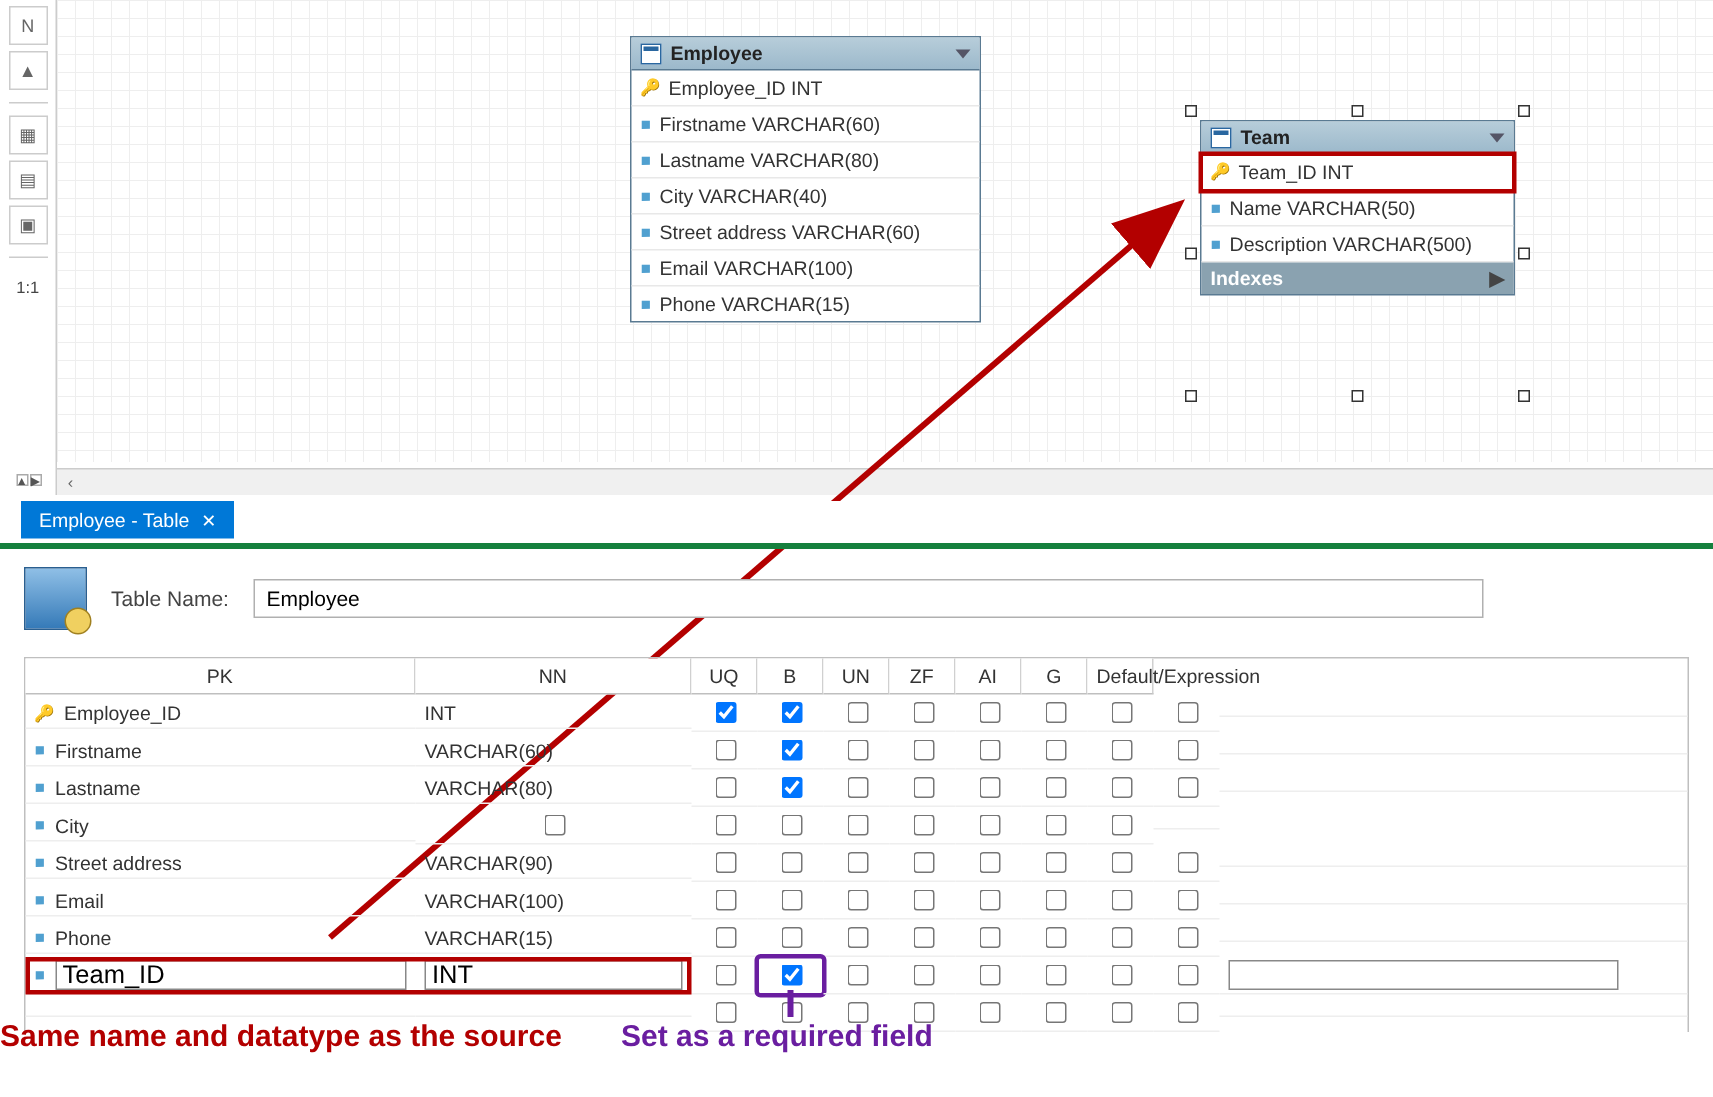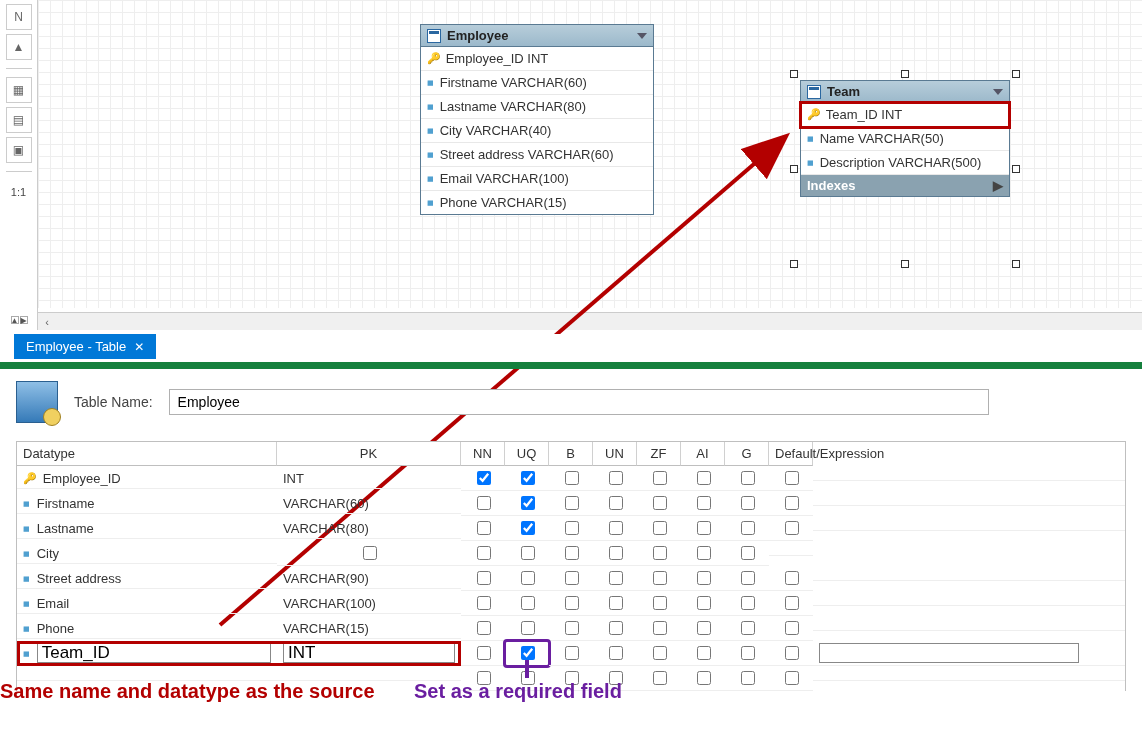--- a/index.html
+++ b/index.html
@@ -111,21 +111,21 @@
     background:#fff; width:100%;
   }
   .panel-tab .tab {
     display:inline-flex; align-items:center; gap:8px;
     background:#0078d7; color:#fff; padding:5px 12px; font-size:13px;
   }
   .panel-tab .tab .x { font-size:12px; }
 
   .panel-body {
     position:absolute; left:0; right:0; top:362px; bottom:0;
-    border-top:7px solid #15803d; padding:12px 16px;
+    border-top:4px solid #15803d; padding:12px 16px;
   }
   .panel-top {
     display:flex; align-items:center; gap:16px; margin-bottom:18px;
   }
   .big-icon {
     width:42px; height:42px; background:linear-gradient(#8fbfe6,#357ab8);
     border:1px solid #2a5f90; position:relative;
   }
   .big-icon::after {
     content:""; position:absolute; right:-4px; bottom:-4px; width:16px; height:16px;
@@ -293,21 +293,20 @@
 
 <div class="panel-body">
   <div class="panel-top">
     <div class="big-icon"></div>
     <span class="tname-label">Table Name:</span>
     <input class="tname-input" type="text" value="Employee" style="">
   </div>
 
   <div class="grid">
     <div class="grid-header">
-      <div>Datatype</div>
       <div class="cb">PK</div>
       <div class="cb">NN</div>
       <div class="cb">UQ</div>
       <div class="cb">B</div>
       <div class="cb">UN</div>
       <div class="cb">ZF</div>
       <div class="cb">AI</div>
       <div class="cb">G</div>
       <div>Default/Expression</div>
     </div>

